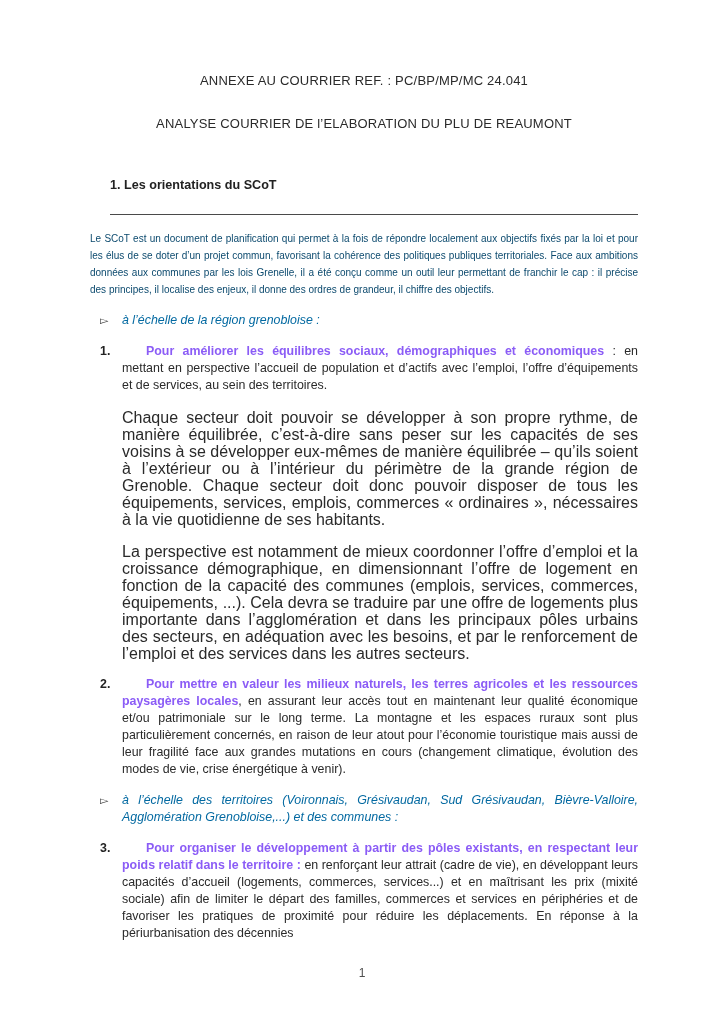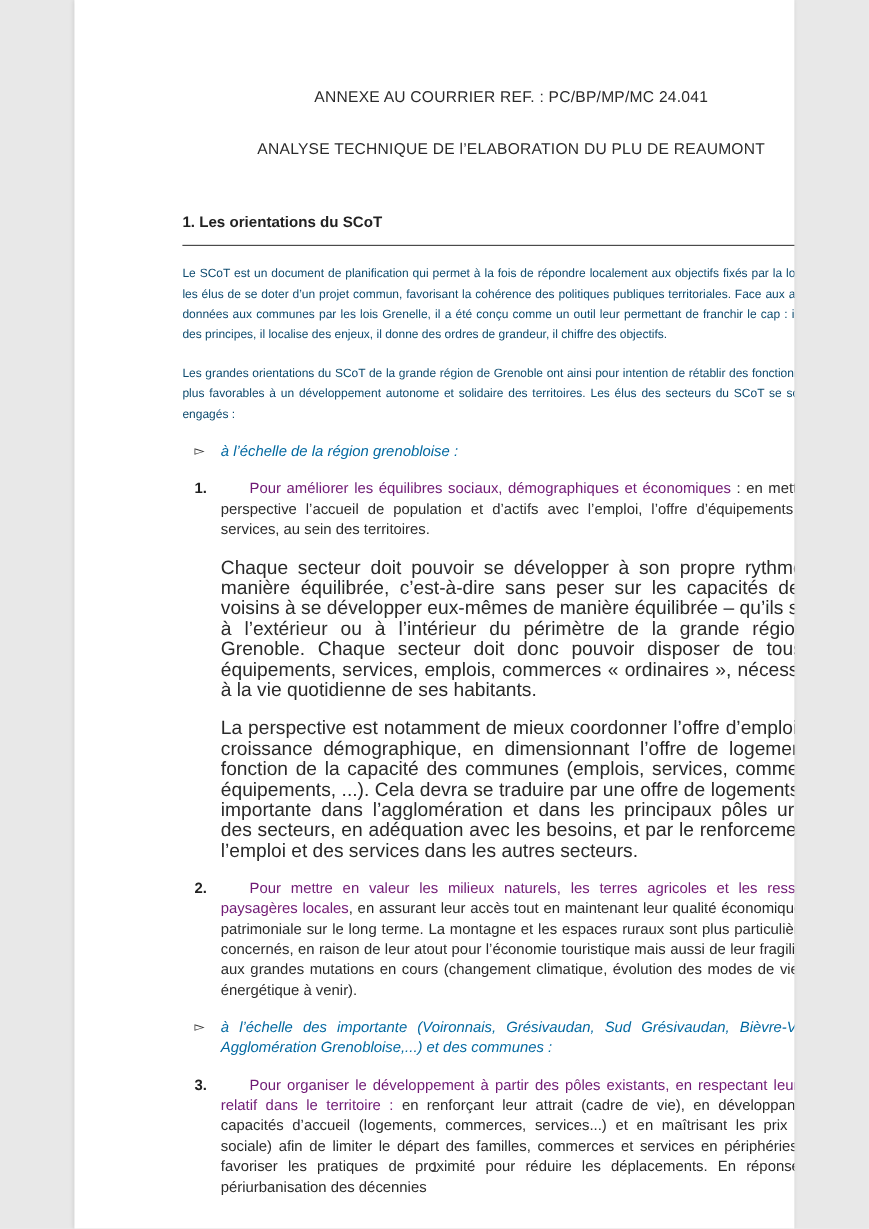--- a/index.html
+++ b/index.html
@@ -2,21 +2,21 @@
 <html lang="fr"><head>
 <meta charset="utf-8">
 <style>
   html, body {
     margin: 0;
     padding: 0;
     background: #e8e8e8;
   }
   .page {
     position: relative;
-    width: 600px;
+    width: 724px;
     height: 1024px;
     margin: 0 auto;
     background: #ffffff;
     overflow: hidden;
     font-family: "Liberation Sans", "DejaVu Sans", sans-serif;
     color: #262626;
     box-shadow: 0 0 4px rgba(0,0,0,0.15);
   }
   .content {
     position: absolute;
@@ -29,23 +29,24 @@
     font-size: 13px;
     line-height: 17px;
     letter-spacing: 0.2px;
     color: #2a2a2a;
   }
   .title-main { margin-top: 26px; }
   .section-heading {
     margin-top: 46px;
     font-size: 12.6px;
     font-weight: bold;
-    padding-bottom: 12px;
+    padding-bottom: 22px;
     border-bottom: 1.6px solid #4a4a4a;
     color: #222;
+    margin-left: 20px;
   }
   p.body-par {
     margin: 15px 0 0 0;
     font-size: 10px;
     line-height: 17px;
     text-align: justify;
     color: #0c4a6e;
   }
   .bullet-row {
     display: flex;
@@ -84,48 +85,47 @@
     text-align: justify;
     color: #2a2a2a;
   }
   .sub-par {
     margin: 15px 0 0 32px;
     font-size: 16px;
     line-height: 17px;
     text-align: justify;
     color: #2a2a2a;
   }
-  .run-bold { font-weight: normal; color: #701a75; padding-left: 24px; }
+  .run-bold { font-weight: bold; color: #8b5cf6; padding-left: 24px; }
   .run-italic { }
   .run-normal { font-style: normal; font-weight: normal; }
   .page-number {
     position: absolute;
     left: 0;
     right: 0;
     top: 966px;
     text-align: center;
     font-size: 12px;
     color: #4f4f4f;
   }
 </style>
 </head>
 <body>
 
 <div class="page">
   <div class="content">
 
     <div class="title-ref">ANNEXE AU COURRIER REF. : PC/BP/MP/MC 24.041</div>
 
-    <div class="title-main">ANALYSE TECHNIQUE DE l’ELABORATION DU PLU DE REAUMONT</div>
+    <div class="title-main">ANALYSE COURRIER DE l’ELABORATION DU PLU DE REAUMONT</div>
 
     <div class="section-heading">1. Les orientations du SCoT</div>
 
     <p class="body-par">Le SCoT est un document de planification qui permet à la fois de répondre localement aux objectifs fixés par la loi et pour les élus de se doter d’un projet commun, favorisant la cohérence des politiques publiques territoriales. Face aux ambitions données aux communes par les lois Grenelle, il a été conçu comme un outil leur permettant de franchir le cap : il précise des principes, il localise des enjeux, il donne des ordres de grandeur, il chiffre des objectifs.</p>
 
-    <p class="body-par">Les grandes orientations du SCoT de la grande région de Grenoble ont ainsi pour intention de rétablir des fonctionnements plus favorables à un développement autonome et solidaire des territoires. Les élus des secteurs du SCoT se sont donc engagés :</p>
 
     <div class="bullet-row">
       <span class="glyph">▻</span>
       <span class="bullet-text">à l’échelle de la région grenobloise :</span>
     </div>
 
     <div class="num-item">
       <span class="num">1.</span>
       <span class="item-body"><span class="run-bold">Pour améliorer les équilibres sociaux, démographiques et économiques</span><span class="run-normal"> : en mettant en perspective l’accueil de population et d’actifs avec l’emploi, l’offre d’équipements et de services, au sein des territoires.</span></span>
     </div>
@@ -134,21 +134,21 @@
 
     <p class="sub-par">La perspective est notamment de mieux coordonner l’offre d’emploi et la croissance démographique, en dimensionnant l’offre de logement en fonction de la capacité des communes (emplois, services, commerces, équipements, ...). Cela devra se traduire par une offre de logements plus importante dans l’agglomération et dans les principaux pôles urbains des secteurs, en adéquation avec les besoins, et par le renforcement de l’emploi et des services dans les autres secteurs.</p>
 
     <div class="num-item">
       <span class="num">2.</span>
       <span class="item-body"><span class="run-bold">Pour mettre en valeur les milieux naturels, les terres agricoles et les ressources paysagères locales</span><span class="run-normal">, en assurant leur accès tout en maintenant leur qualité économique et/ou patrimoniale sur le long terme. La montagne et les espaces ruraux sont plus particulièrement concernés, en raison de leur atout pour l’économie touristique mais aussi de leur fragilité face aux grandes mutations en cours (changement climatique, évolution des modes de vie, crise énergétique à venir).</span></span>
     </div>
 
     <div class="bullet-row">
       <span class="glyph">▻</span>
-      <span class="bullet-text">à l’échelle des importante (Voironnais, Grésivaudan, Sud Grésivaudan, Bièvre-Valloire, Agglomération Grenobloise,...) et des communes :</span>
+      <span class="bullet-text">à l’échelle des territoires (Voironnais, Grésivaudan, Sud Grésivaudan, Bièvre-Valloire, Agglomération Grenobloise,...) et des communes :</span>
     </div>
 
     <div class="num-item">
       <span class="num">3.</span>
       <span class="item-body"><span class="run-bold">Pour organiser le développement à partir des pôles existants, en respectant leur poids relatif dans le territoire : </span><span class="run-normal">en renforçant leur attrait (</span><span class="run-italic">cadre de vie</span><span class="run-normal">), en développant leurs capacités d’accueil (</span><span class="run-italic">logements, commerces, services...</span><span class="run-normal">) et en maîtrisant les prix (</span><span class="run-italic">mixité sociale</span><span class="run-normal">) afin de limiter le départ des familles, commerces et services en périphéries et de favoriser les pratiques de proximité pour réduire les déplacements. En réponse à la périurbanisation des décennies</span></span>
     </div>
 
   </div>
 
   <div class="page-number">1</div>

